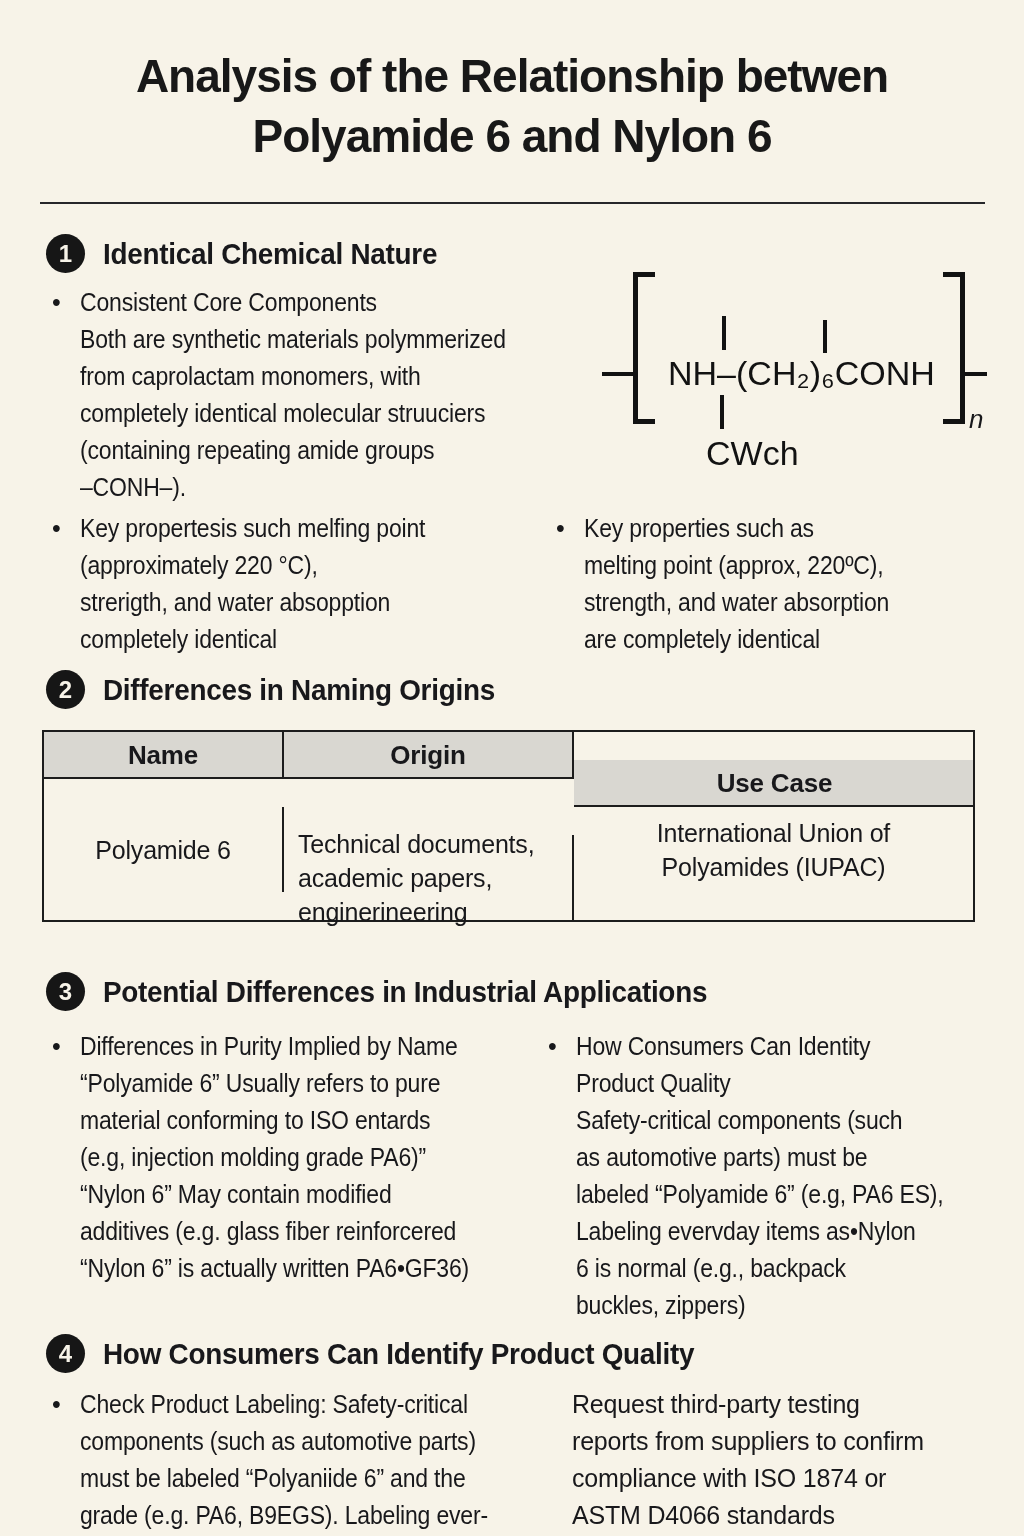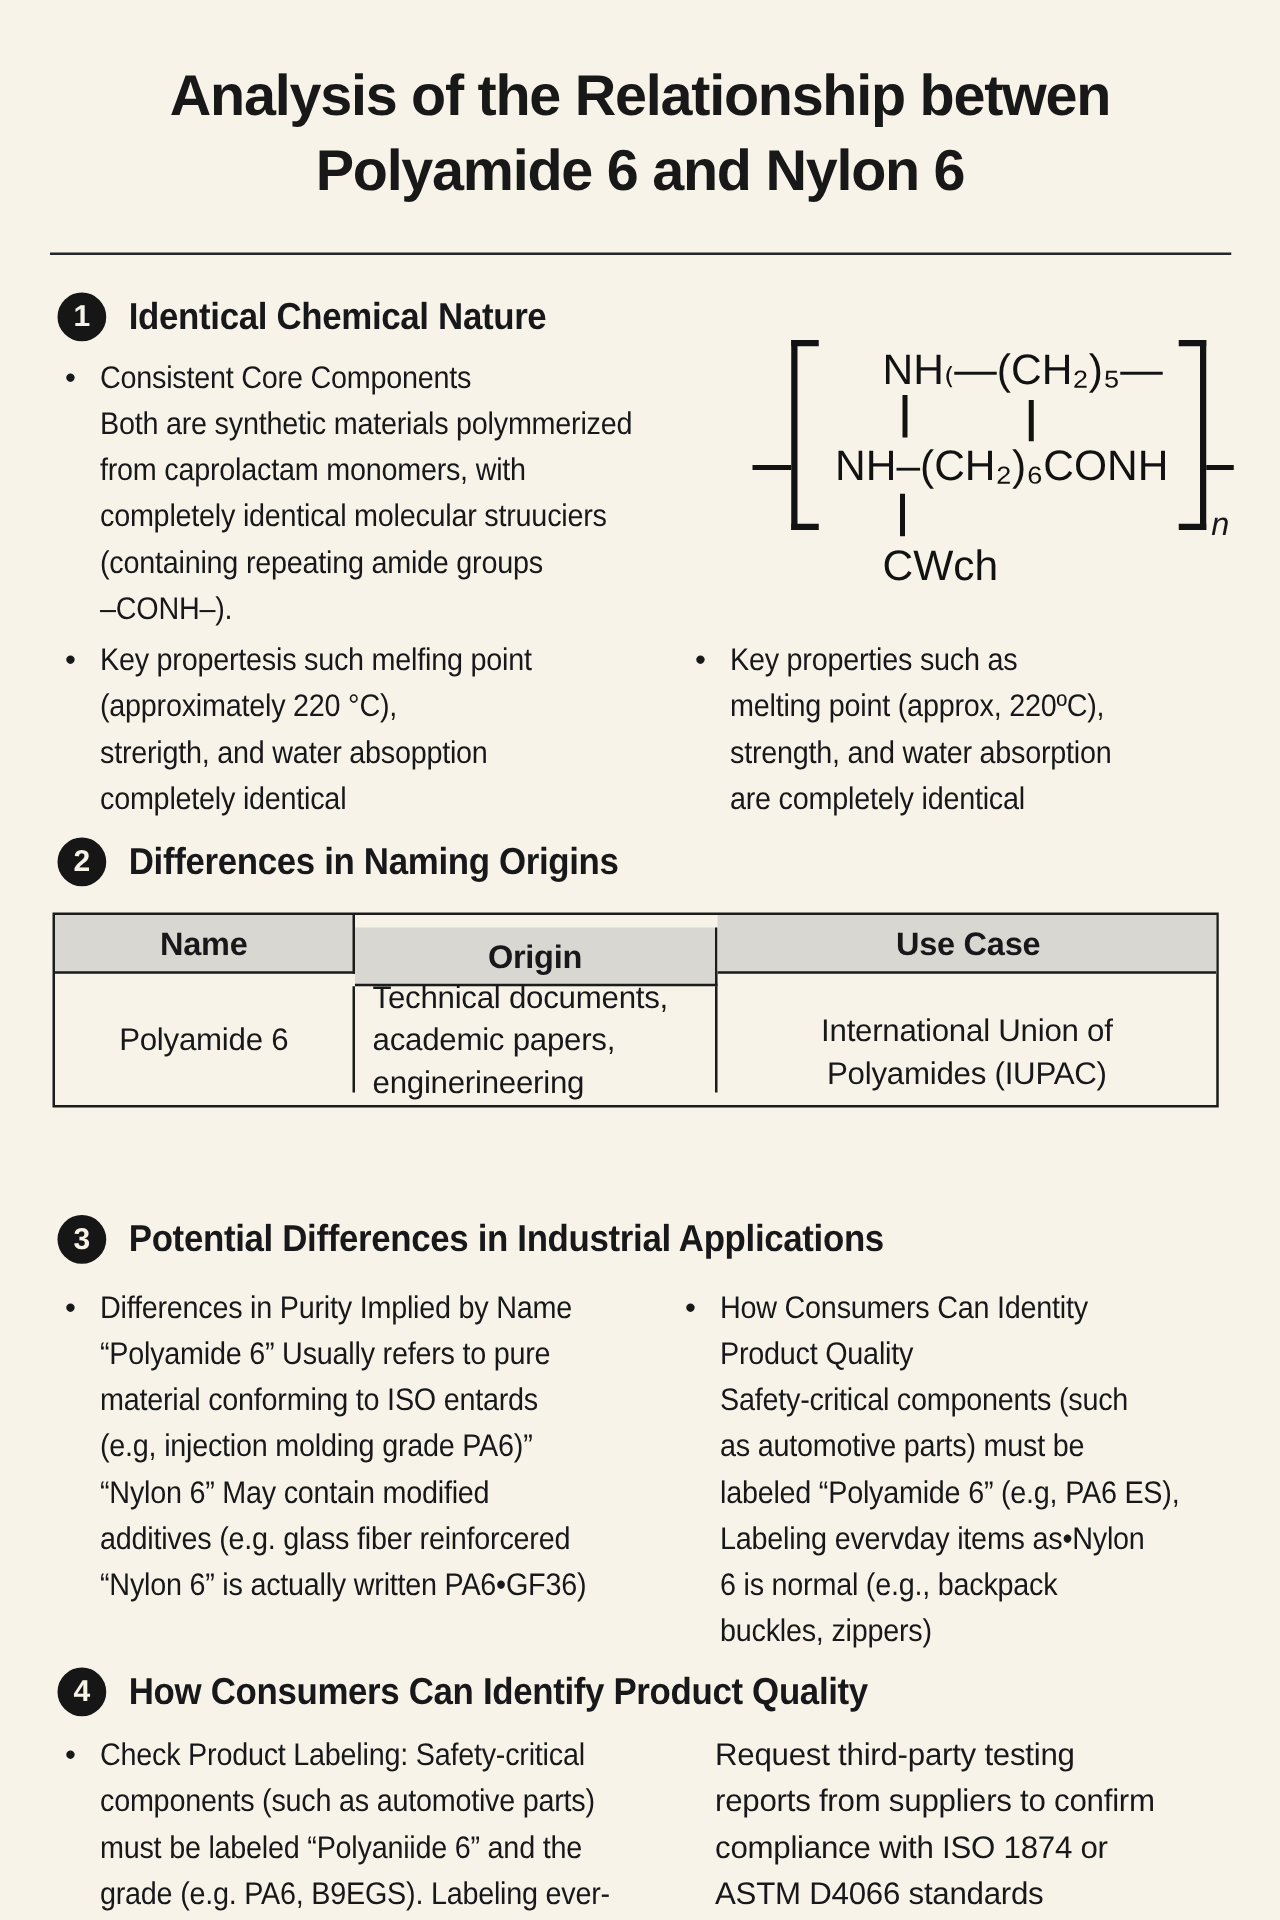--- a/index.html
+++ b/index.html
@@ -60,23 +60,23 @@
     border-right:2px solid #1c1c1c; border-bottom:2px solid #1c1c1c;
     display:flex; flex-direction:column; justify-content:center;
     font-size:25px; line-height:34px; padding:6px 12px;
     white-space:pre-line; letter-spacing:-0.2px;
   }
   .cell:last-child { border-right:none; }
   .trow:last-child .cell { border-bottom:none; }
   .thead .cell { background:#d9d7d1; font-weight:bold; height:47px; font-size:26px; }
   .rbody .cell { height:85px; }
   .c-name { text-align:center; }
-  .c-origin { text-align:center;margin-top:10px; }
+  .c-origin { text-align:center; }
   .r2 .c-origin { text-align:left; padding-left:16px; }
-  .c-use { text-align:left; padding-left:14px; }
+  .c-use { text-align:left; padding-left:14px;margin-top:28px; }
 </style>
 </head>
 <body>
 
 <div class="page">
 
   <div class="title">
     <div>Analysis of the Relationship betwen</div>
     <div>Polyamide 6 and Nylon 6</div>
   </div>
@@ -95,21 +95,20 @@
 completely identical molecular struuciers
 (containing repeating amide groups
 –CONH–).</span>
   </div>
 
   <div class="formula">
     <div class="hbond" style="left:2px; top:110px; width:31px;"></div>
     <div class="bracket-l"></div>
     <div class="bracket-r"></div>
     <div class="hbond" style="left:365px; top:110px; width:22px;"></div>
-    <span class="txt" style="left:106px; top:14px;">NH₍—(CH₂)₅—</span>
     <div class="vbond" style="left:122px; top:54px; height:34px;"></div>
     <div class="vbond" style="left:223px; top:58px; height:33px;"></div>
     <span class="txt" style="left:68px; top:92px;">NH–(CH₂)₆CONH</span>
     <div class="vbond" style="left:120px; top:133px; height:34px;"></div>
     <span class="txt" style="left:106px; top:172px;">CWch</span>
     <span class="sub-n">n</span>
   </div>
 
   <div class="bullet" style="left:52px; top:510px; width:500px;">
     <span class="dot">•</span>

